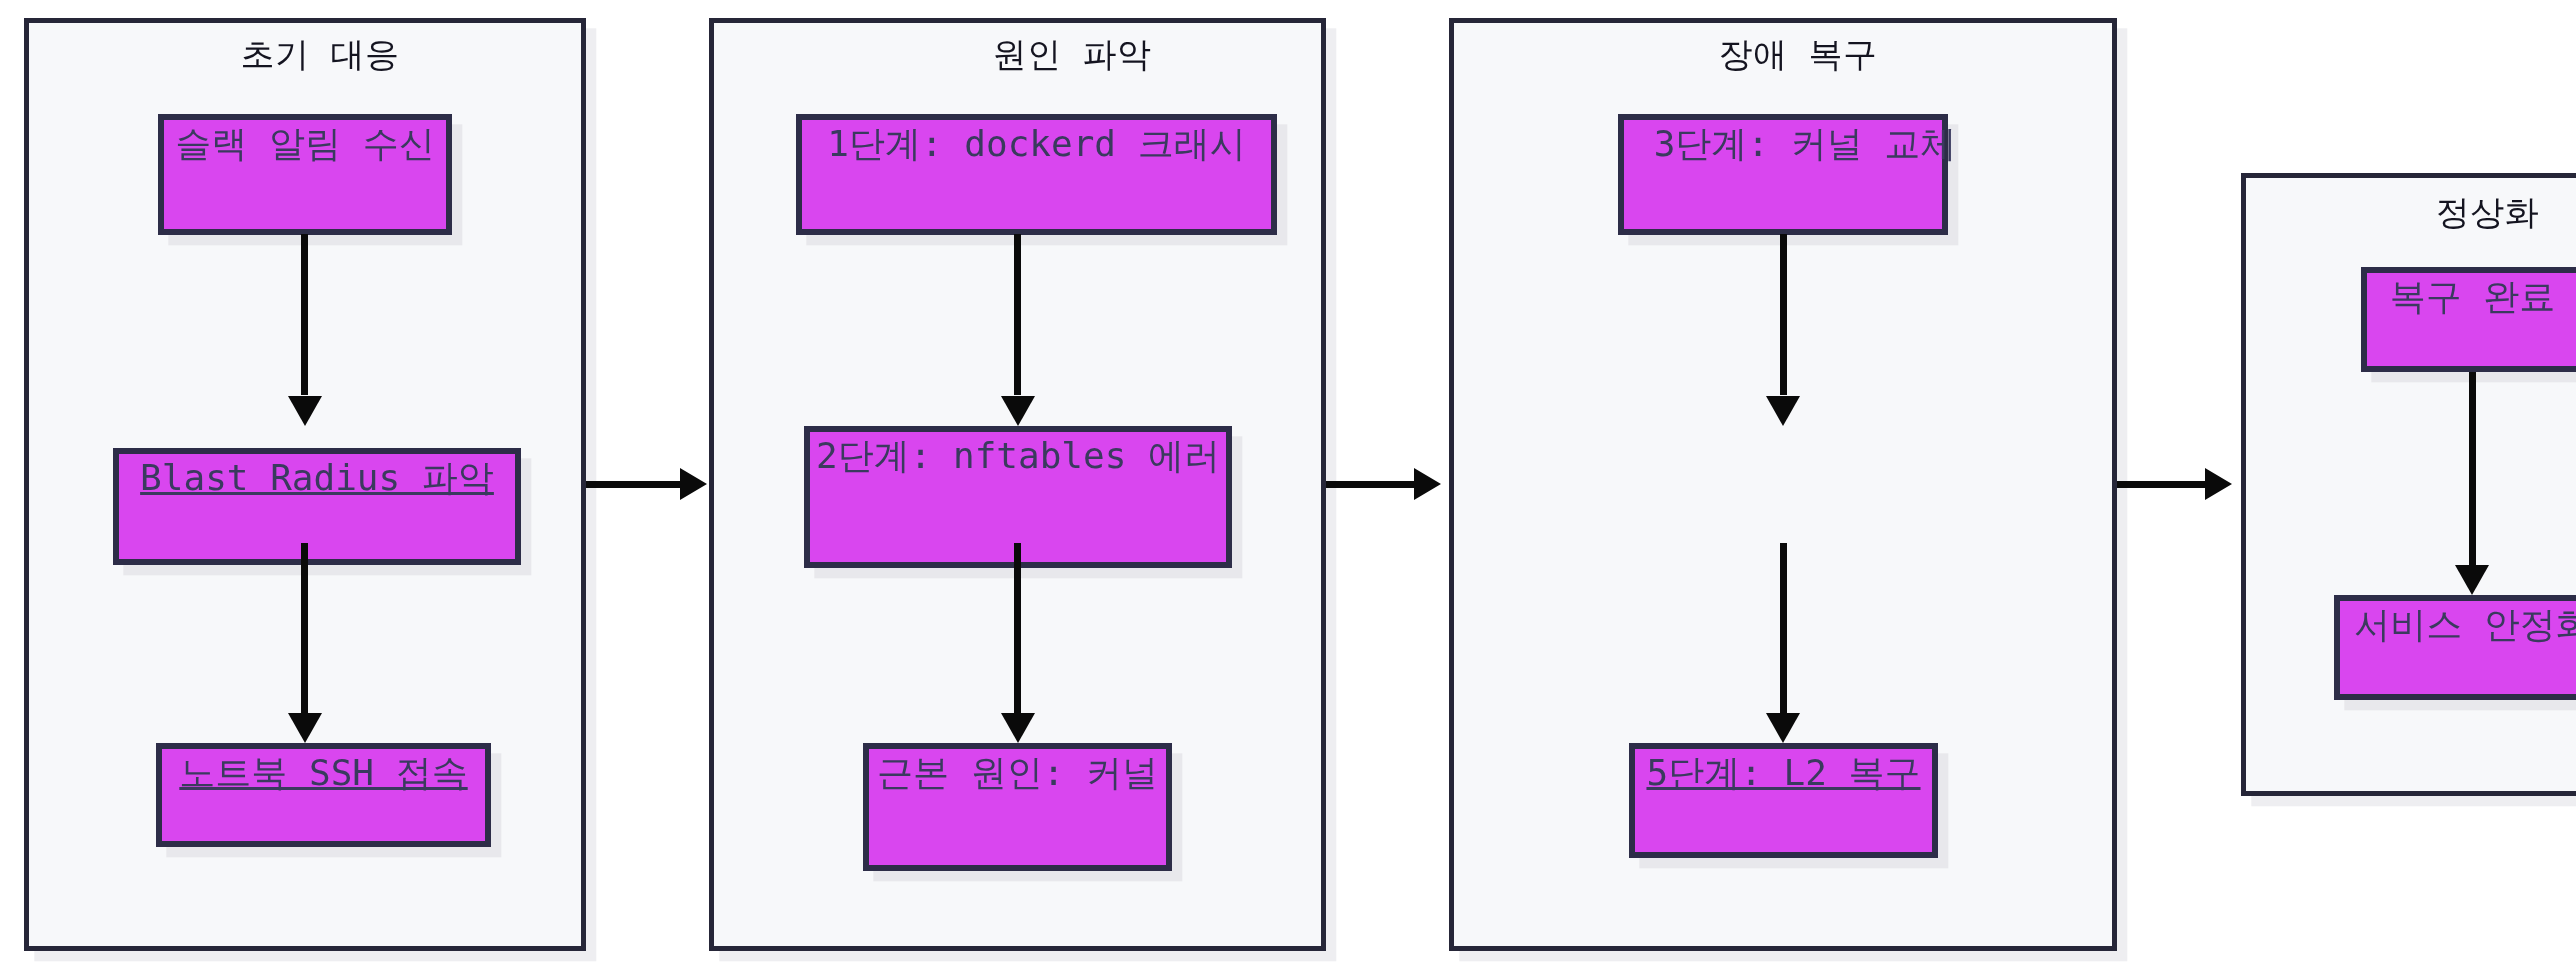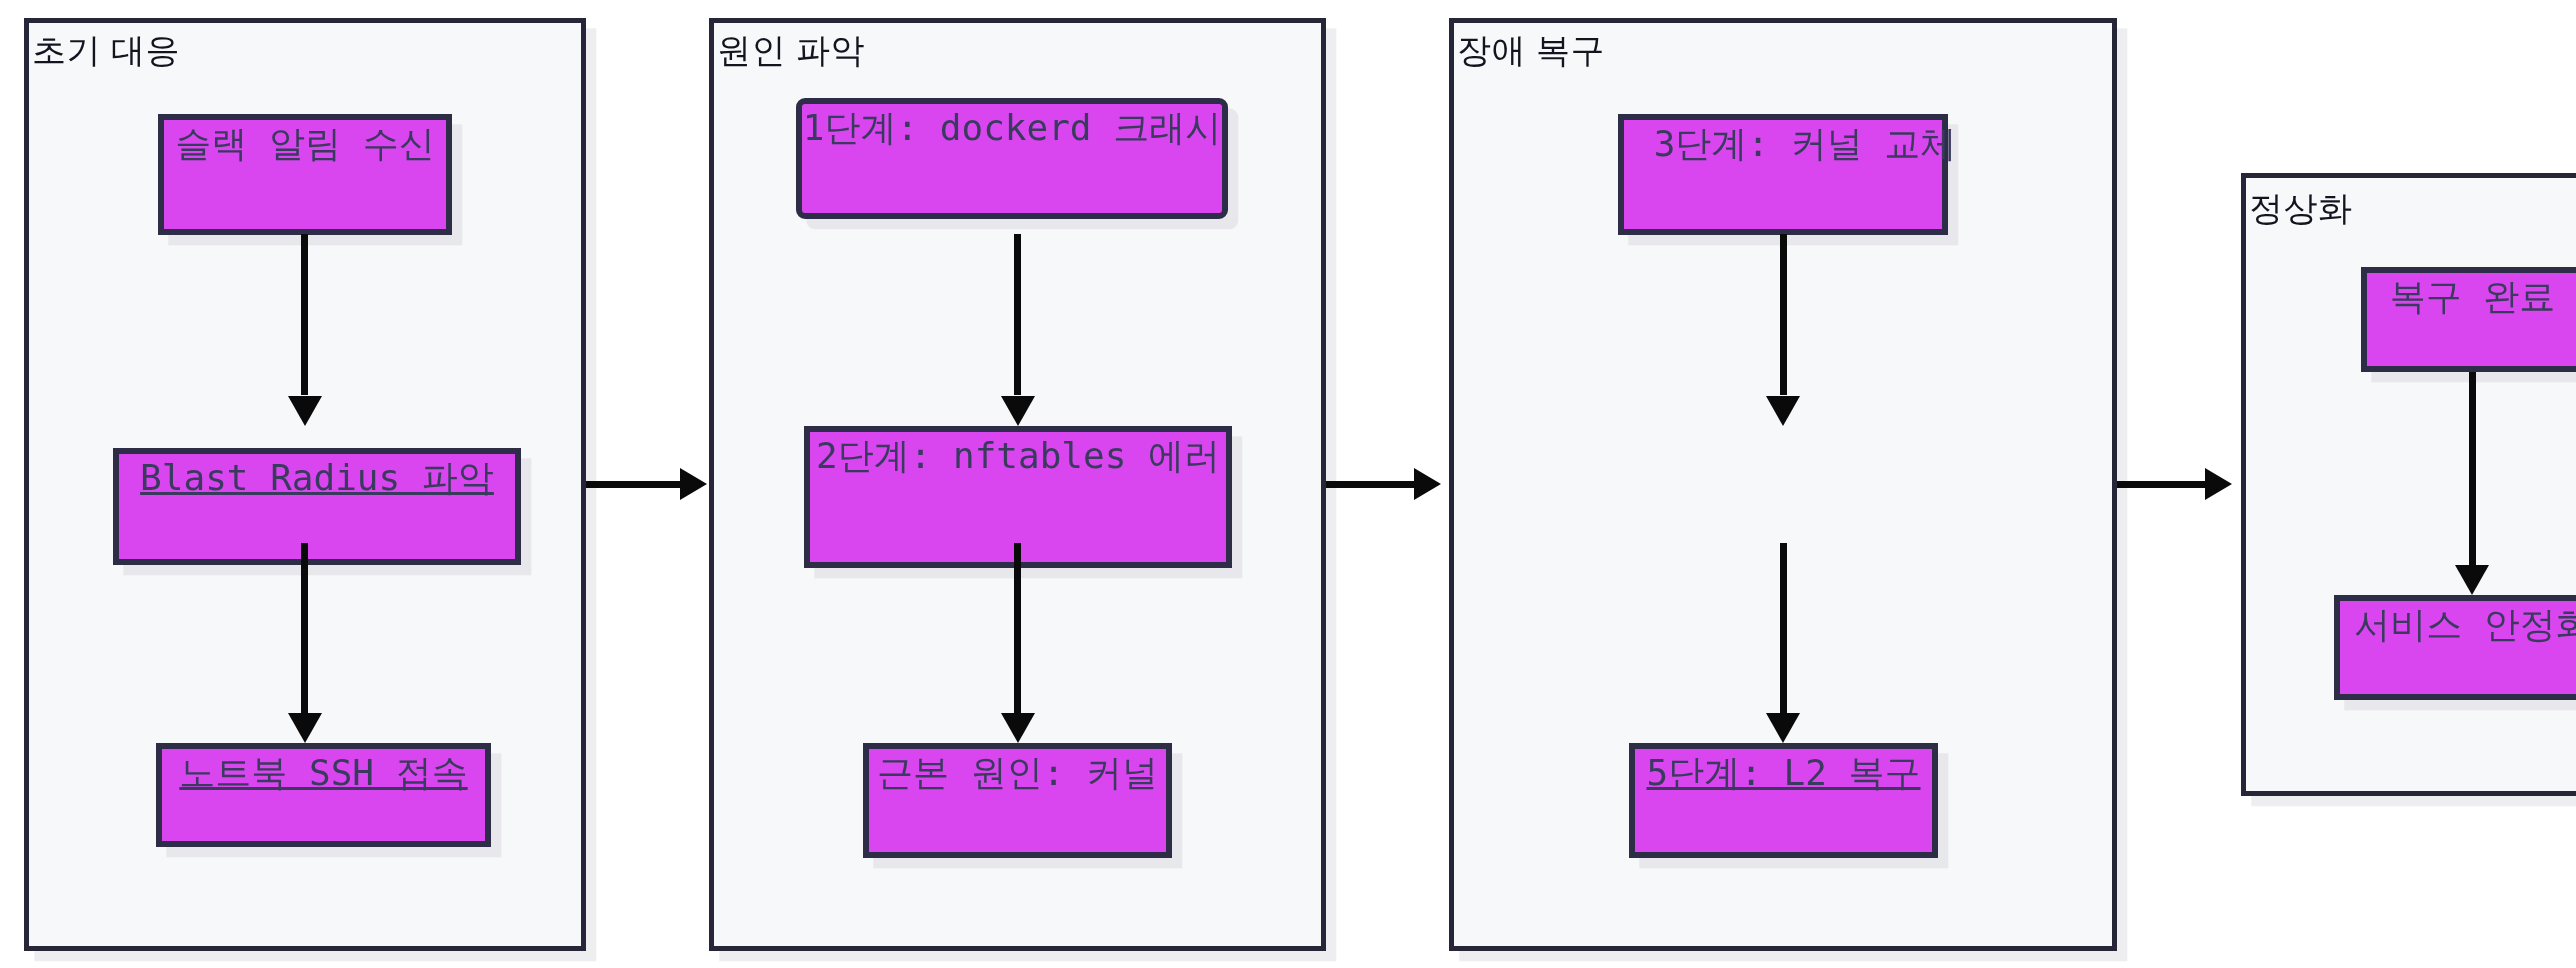--- a/index.html
+++ b/index.html
@@ -13,27 +13,28 @@
   }
   .cluster {
     position: absolute;
     box-sizing: border-box;
     background: #f7f8fa;
     border: 5.7px solid #262638;
     box-shadow: 10.3px 10.3px 0 #eeeef1;
   }
   .cluster-title {
     position: absolute;
-    margin: 8px;
+    margin: 15px;
+    text-align: center;
     font-size: 34px;
     font-weight: 400;
     line-height: 1.15;
     color: #141420;
     letter-spacing: 0.5px;
-    font-family: Liberation Sans, sans-serif;
+    font-family: Liberation Mono, monospace;
   }
   .node {
     position: absolute;
     box-sizing: border-box;
     background: #d946ef;
     border: 6.2px solid #2d2d48;
     box-shadow: 10.3px 10.3px 0 #e8e8ec;
     display: flex;
     align-items: flex-start;
     justify-content: center;
@@ -77,27 +78,27 @@
   <div class="node" style="left:158px; top:114px; width:294px; height:121px;">
     <span>슬랙 알림 수신</span>
   </div>
   <div class="node" style="left:113px; top:448px; width:408px; height:117px;text-decoration:underline;">
     <span>Blast Radius 파악</span>
   </div>
   <div class="node" style="left:156px; top:743px; width:335px; height:104px;text-decoration:underline;">
     <span>노트북 SSH 접속</span>
   </div>
 
-  <div class="node" style="left:796px; top:98px; width:432px; height:121px;border-radius:9px;">
+  <div class="node" style="left:796px; top:114px; width:481px; height:121px;">
     <span>1단계: dockerd 크래시</span>
   </div>
   <div class="node" style="left:804px; top:426px; width:428px; height:142px;">
     <span>2단계: nftables 에러</span>
   </div>
-  <div class="node" style="left:863px; top:743px; width:309px; height:115px;">
+  <div class="node" style="left:863px; top:743px; width:309px; height:128px;">
     <span>근본 원인: 커널</span>
   </div>
 
   <div class="node" style="left:1618px; top:114px; width:330px; height:121px;padding-left:44px;">
     <span>3단계: 커널 교체</span>
   </div>
   <div class="node" style="left:1629px; top:743px; width:309px; height:115px;text-decoration:underline;">
     <span>5단계: L2 복구</span>
   </div>
 

